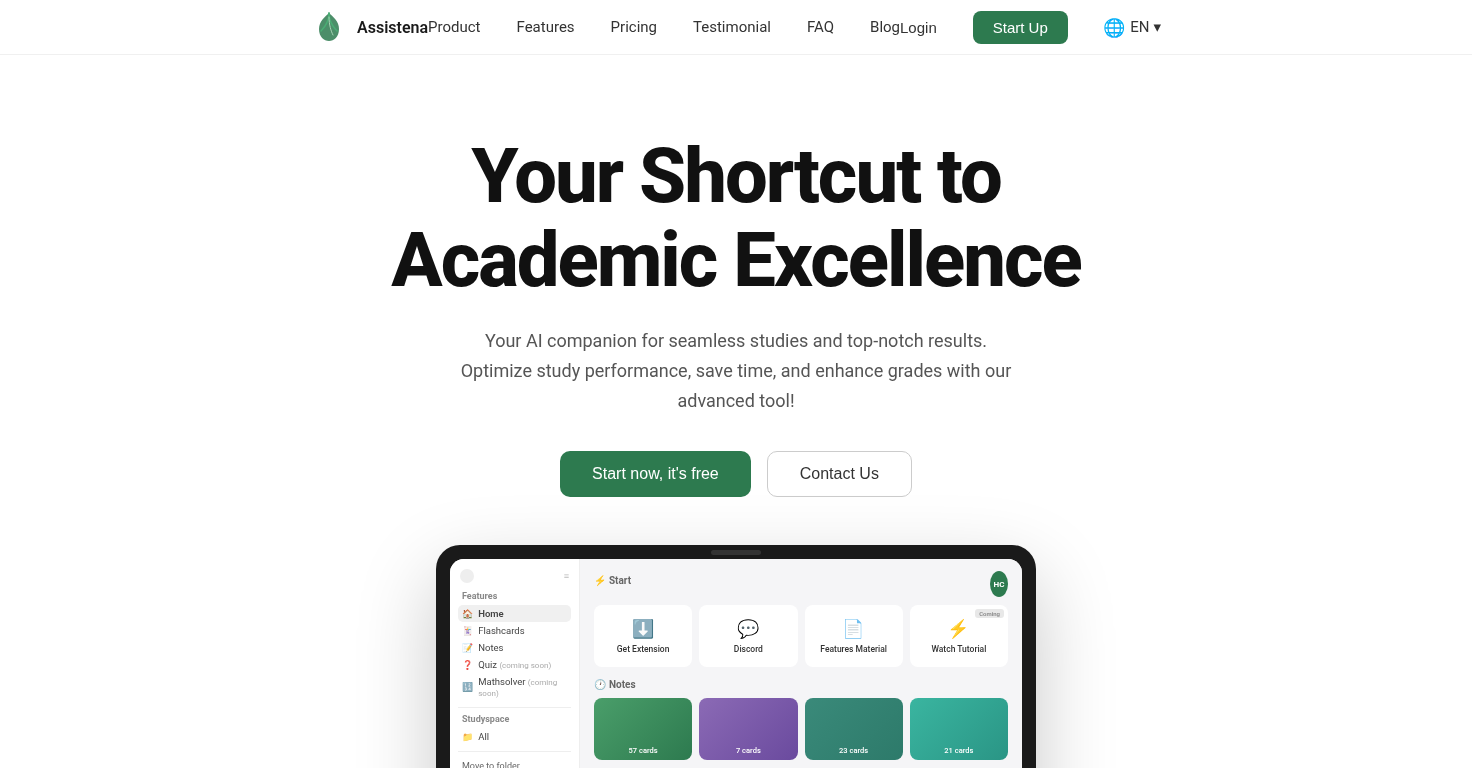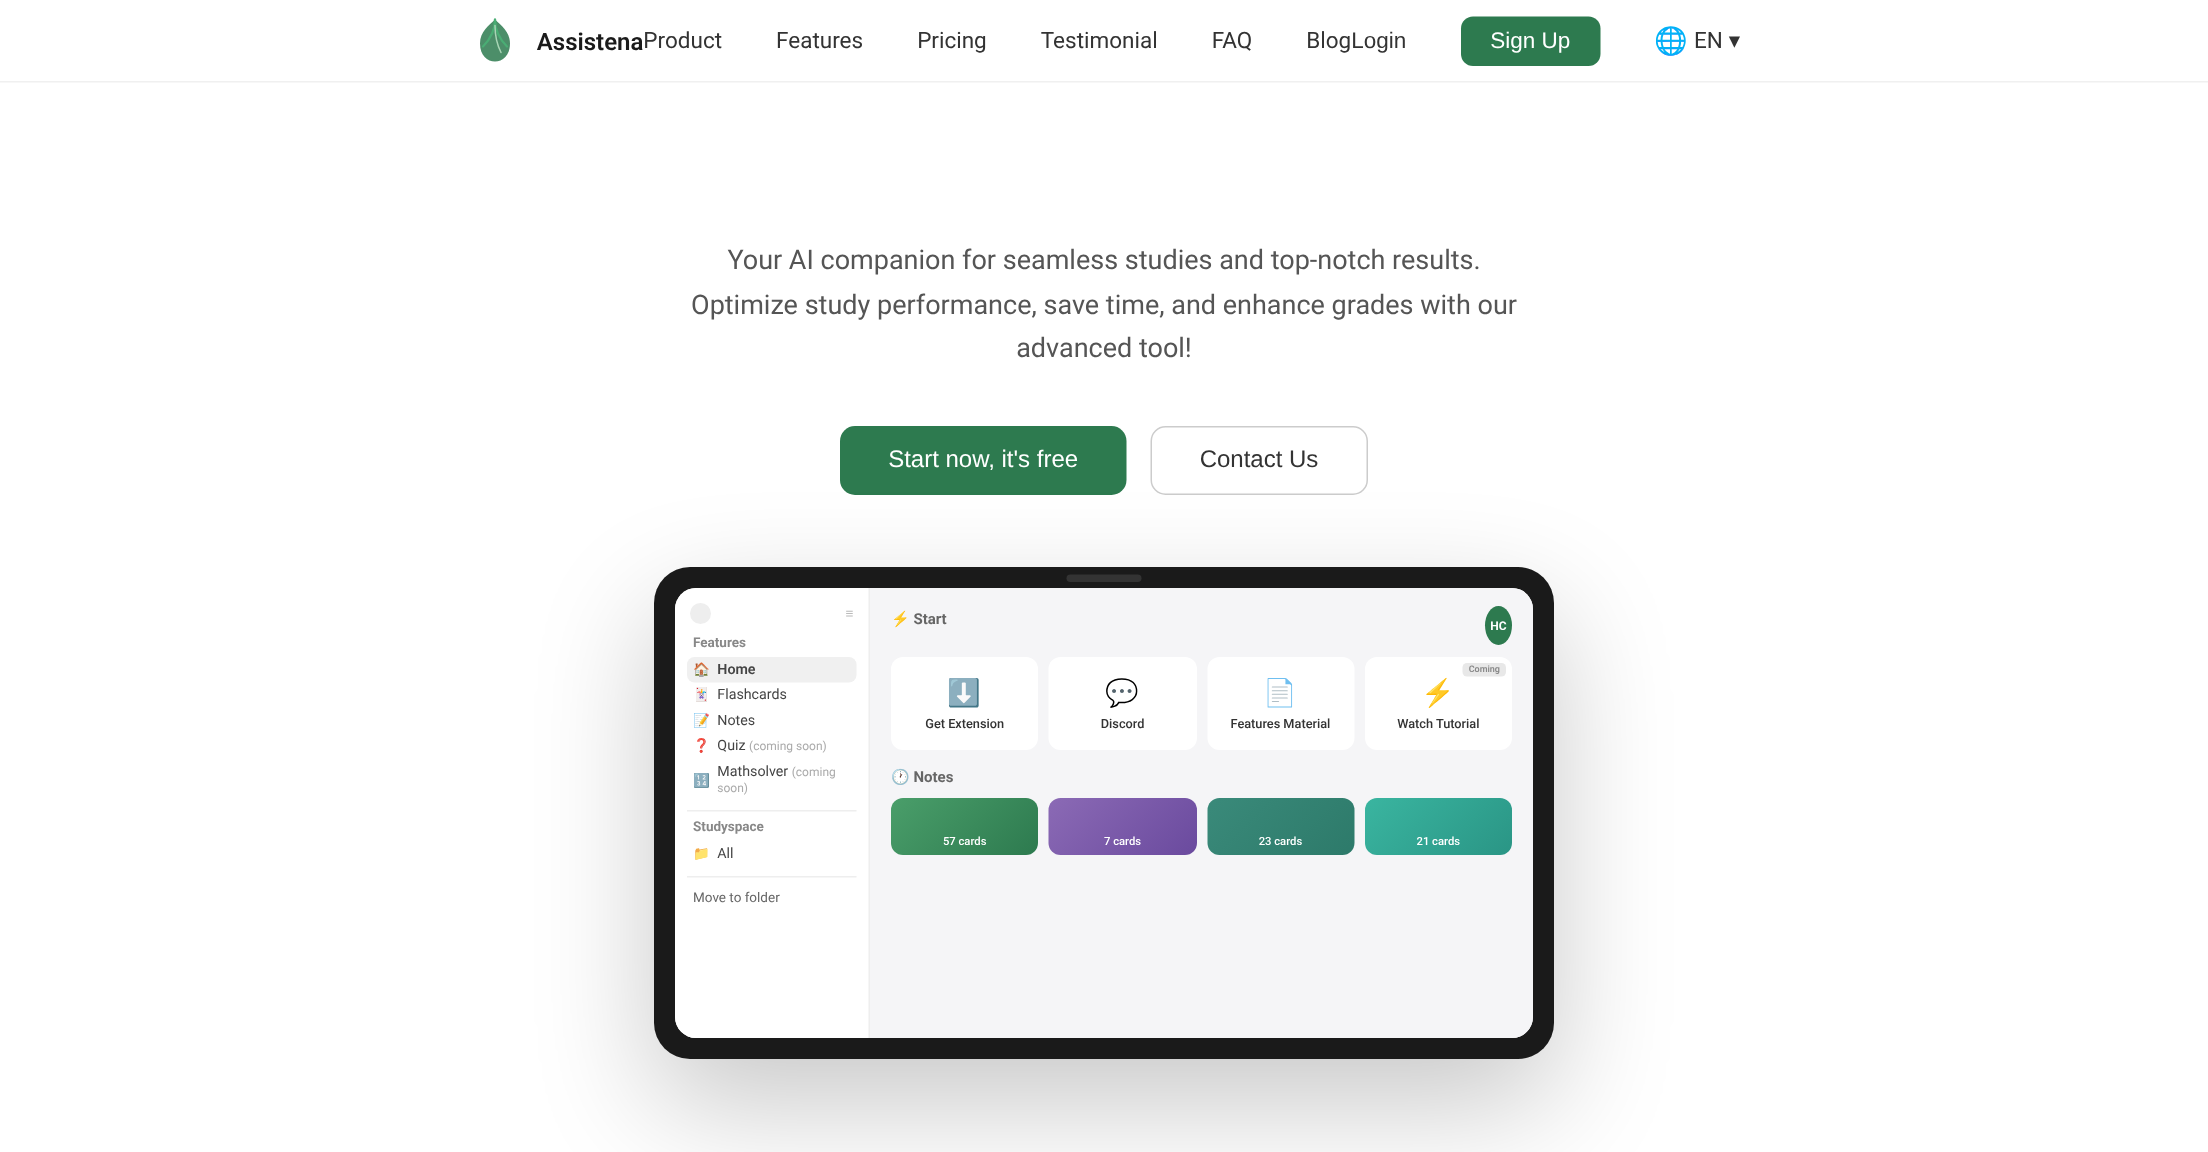--- a/index.html
+++ b/index.html
@@ -314,21 +314,21 @@
     }
 
     .recent-grid {
       display: grid;
       grid-template-columns: repeat(4, 1fr);
       gap: 7px;
     }
 
     .recent-card {
       border-radius: 8px;
-      height: 38px;
+      height: 62px;
       display: flex;
       flex-direction: column;
       align-items: center;
       justify-content: flex-end;
       padding-bottom: 5px;
       font-size: 7.5px;
       color: #fff;
       font-weight: 500;
       position: relative;
       overflow: hidden;
@@ -385,30 +385,34 @@
     <a class="nav-link">Product</a>
     <a class="nav-link">Features</a>
     <a class="nav-link">Pricing</a>
     <a class="nav-link">Testimonial</a>
     <a class="nav-link">FAQ</a>
     <a class="nav-link">Blog</a>
   </div>
 
   <div class="nav-right">
     <button class="login-btn">Login</button>
-    <button class="signup-btn">Sign Up</button>
+    <button class="signup-btn">Start Up</button>
     <div class="lang-selector">
       <span class="lang-globe">🌐</span>
       <span>EN</span>
       <span>▾</span>
     </div>
   </div>
 </nav>
 
 <section class="hero">
+  <h1 class="hero-title">
+    <span>Your Shortcut to</span><br>
+    <span>Academic Excellence</span>
+  </h1>
   <p class="hero-subtitle">Your AI companion for seamless studies and top-notch results. Optimize study performance, save time, and enhance grades with our advanced tool!</p>
 
   <div class="hero-buttons">
     <button class="btn-start">Start now, it's free</button>
     <button class="btn-contact">Contact Us</button>
   </div>
 </section>
 
 <div class="tablet-container">
   <div class="tablet-frame">

